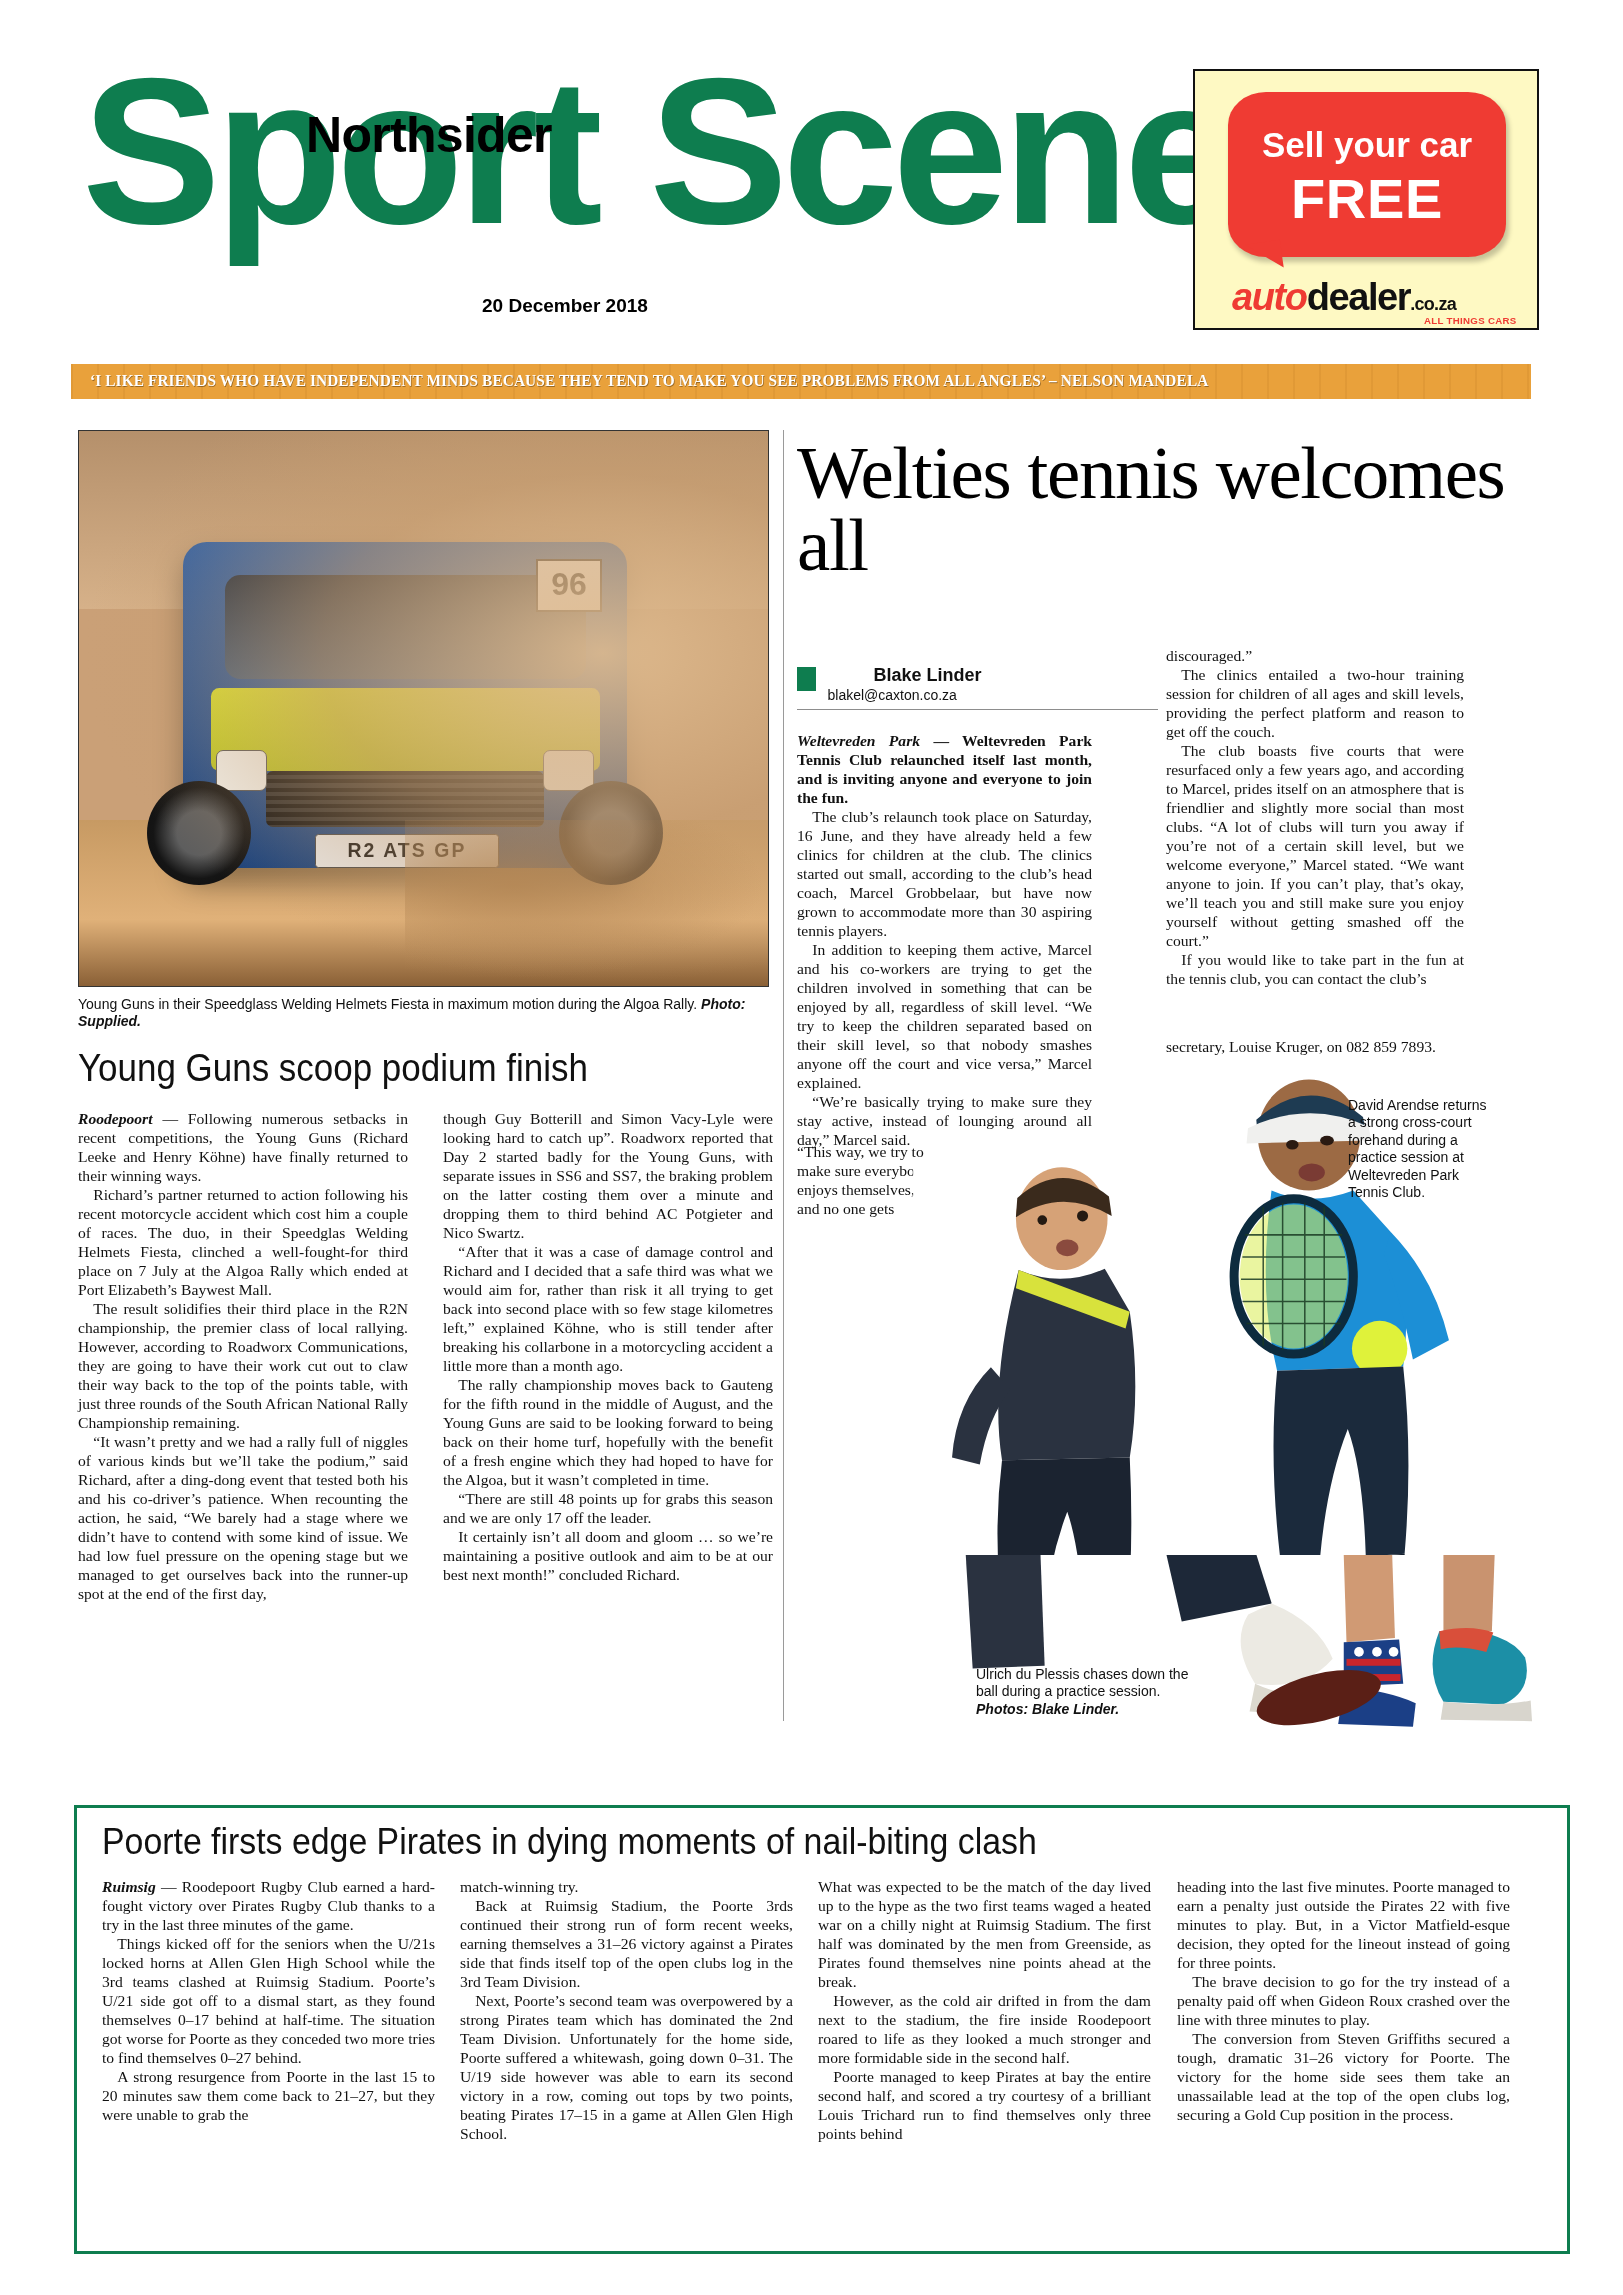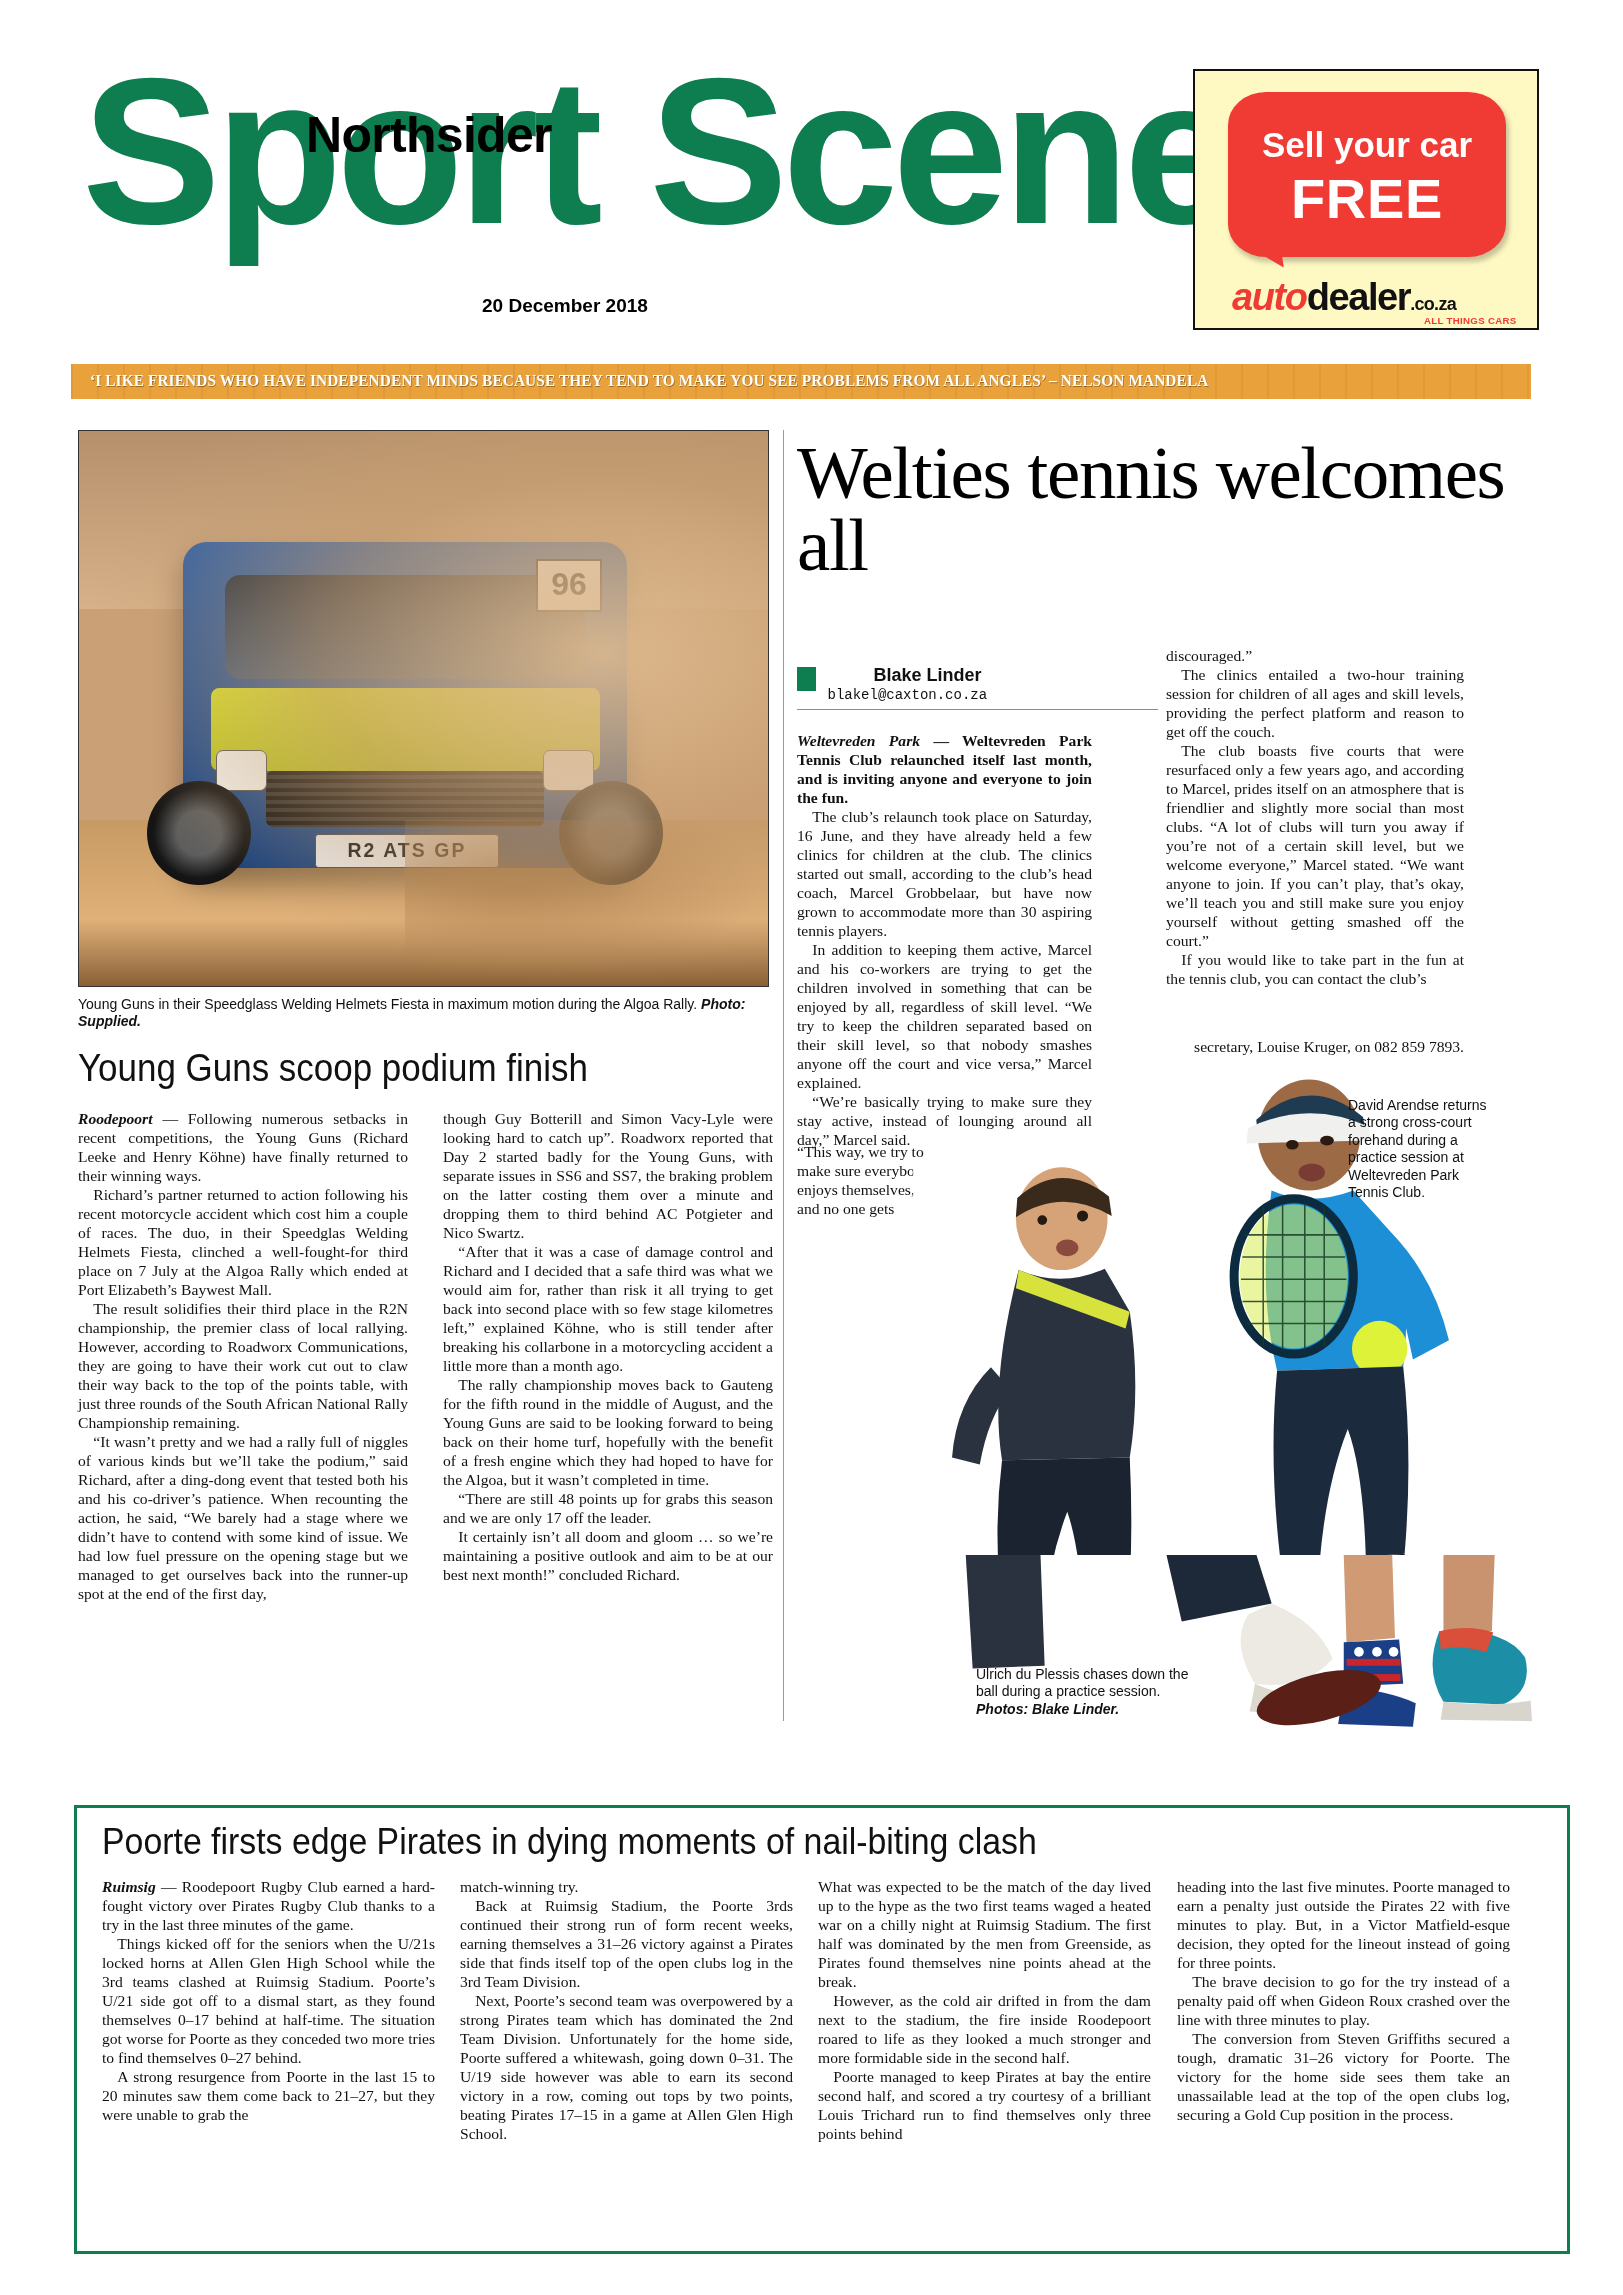--- a/index.html
+++ b/index.html
@@ -92,21 +92,21 @@
 
   
   .v-rule{position:absolute;background:#9a9a9a;width:1.4px;}
   .tennis-head{position:absolute;left:797px;top:437px;width:743px;
     font-family:"Liberation Serif",serif;font-weight:normal;font-size:75px;line-height:72px;
     letter-spacing:-1.4px;color:#000;}
   .byline-box{position:absolute;left:797px;top:666px;width:361px;}
   .byline-sq{position:absolute;left:0;top:1.4px;width:19.4px;height:23.6px;background:#0e7d4f;}
   .byline-name{position:absolute;left:30.5px;top:-1.4px;font-family:"Liberation Sans",sans-serif;
     font-weight:bold;font-size:18px;color:#111;padding-left:46px;}
-  .byline-mail{position:absolute;left:30.5px;top:21px;font-family:Liberation Mono, monospace;
+  .byline-mail{position:absolute;left:30.5px;top:21px;font-family:Liberation Sans, sans-serif;
     font-size:14px;color:#111;}
   .byline-rule{position:absolute;left:0;top:43px;width:361px;height:1.4px;background:#8d8d8d;}
 
   .tn-c1{position:absolute;left:797px;top:731px;width:295px;}
   .tn-c1-narrow{position:absolute;left:797px;top:1142px;width:135px;}
   .tn-c2{position:absolute;left:1166px;top:646px;width:298px;}
 
   
   .tennis-photo{position:absolute;overflow:hidden;}
   .tp-boy-blue{left:1205px;top:1068px;width:280px;height:568px;}
@@ -207,21 +207,21 @@
 <div class="tn-c1-narrow body-serif" style="text-align:left;">
   <p class="noind">“This way, we try to make sure everybody enjoys themselves, and no one gets</p>
 </div>
 
 <div class="tn-c2 body-serif">
     <p class="noind">discouraged.”</p>
     <p>The clinics entailed a two-hour training session for children of all ages and skill levels, providing the perfect platform and reason to get off the couch.</p>
     <p>The club boasts five courts that were resurfaced only a few years ago, and according to Marcel, prides itself on an atmosphere that is friendlier and slightly more social than most clubs. “A lot of clubs will turn you away if you’re not of a certain skill level, but we welcome everyone,” Marcel stated. “We want anyone to join. If you can’t play, that’s okay, we’ll teach you and still make sure you enjoy yourself without getting smashed off the court.”</p>
     <p>If you would like to take part in the fun at the tennis club, you can contact the club’s</p>
   </div>
-<div class="body-serif" style="position:absolute;left:1166px;top:1037px;width:298px;text-align:right;">
+<div class="body-serif" style="position:absolute;left:1166px;top:1037px;width:298px;">
   <p class="noind">secretary, Louise Kruger, on 082 859 7893.</p>
 </div>
 
 <div class="tennis-photo tp-boy-blue" style="position:absolute;">
   <svg width="280" height="568" viewBox="0 0 404 818">
     <rect width="404" height="818" fill="#ffffff"></rect>
     <ellipse cx="150" cy="96" rx="74" ry="80" fill="#9c6a44"></ellipse>
     <path d="M74 74 Q150 6 228 70 L232 92 Q150 58 76 96 Z" fill="#1e3b52"></path>
     <path d="M62 86 Q150 44 236 84 L240 104 L60 108 Z" fill="#f0f0ee"></path>
     <ellipse cx="176" cy="104" rx="10" ry="7" fill="#2a1a12"></ellipse>

